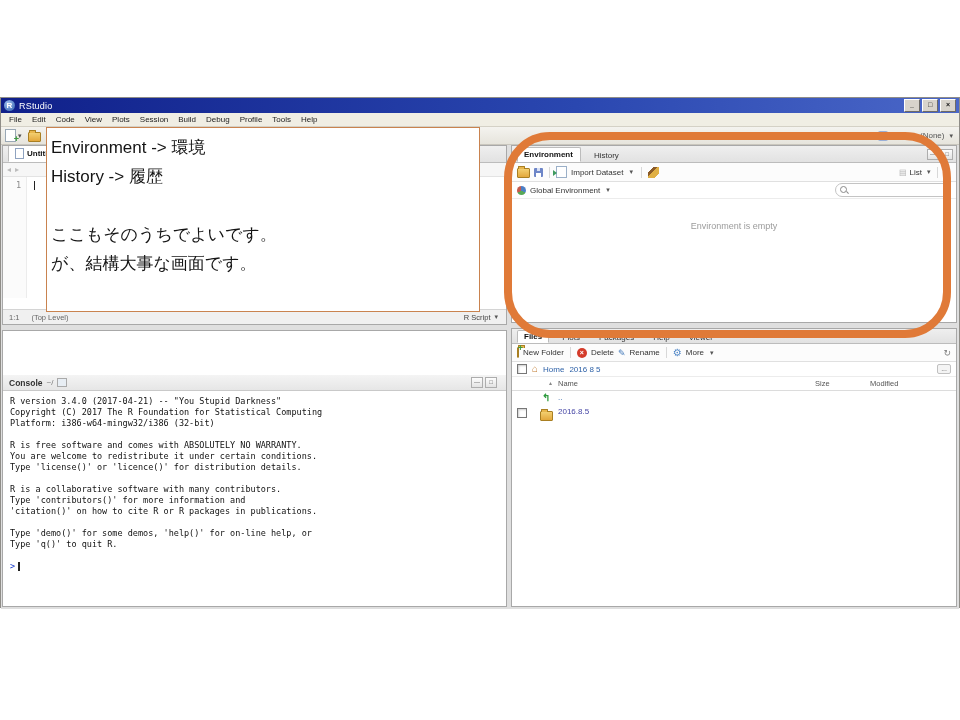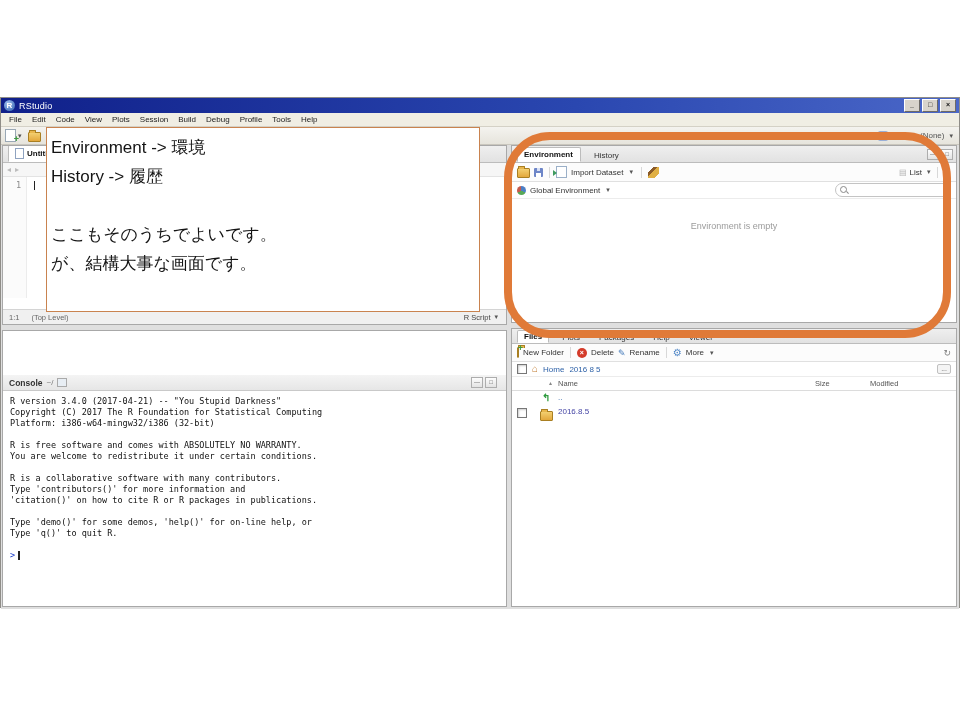--- a/index.html
+++ b/index.html
@@ -215,20 +215,21 @@
             <span class="pbtn">□</span>
           </span>
         </div>
         <div class="cbody">
           <div class="cline">R version 3.4.0 (2017-04-21) -- "You Stupid Darkness"</div>
           <div class="cline">Copyright (C) 2017 The R Foundation for Statistical Computing</div>
           <div class="cline">Platform: i386-w64-mingw32/i386 (32-bit)</div>
           <div class="cline"></div>
           <div class="cline">R is free software and comes with ABSOLUTELY NO WARRANTY.</div>
           <div class="cline">You are welcome to redistribute it under certain conditions.</div>
+          <div class="cline">Type 'license()' or 'licence()' for distribution details.</div>
           <div class="cline"></div>
           <div class="cline">R is a collaborative software with many contributors.</div>
           <div class="cline">Type 'contributors()' for more information and</div>
           <div class="cline">'citation()' on how to cite R or R packages in publications.</div>
           <div class="cline"></div>
           <div class="cline">Type 'demo()' for some demos, 'help()' for on-line help, or</div>
           <div class="cline">Type 'q()' to quit R.</div>
           <div class="cline"></div>
           <div class="promptline">
             <span class="prompt">&gt;</span>

